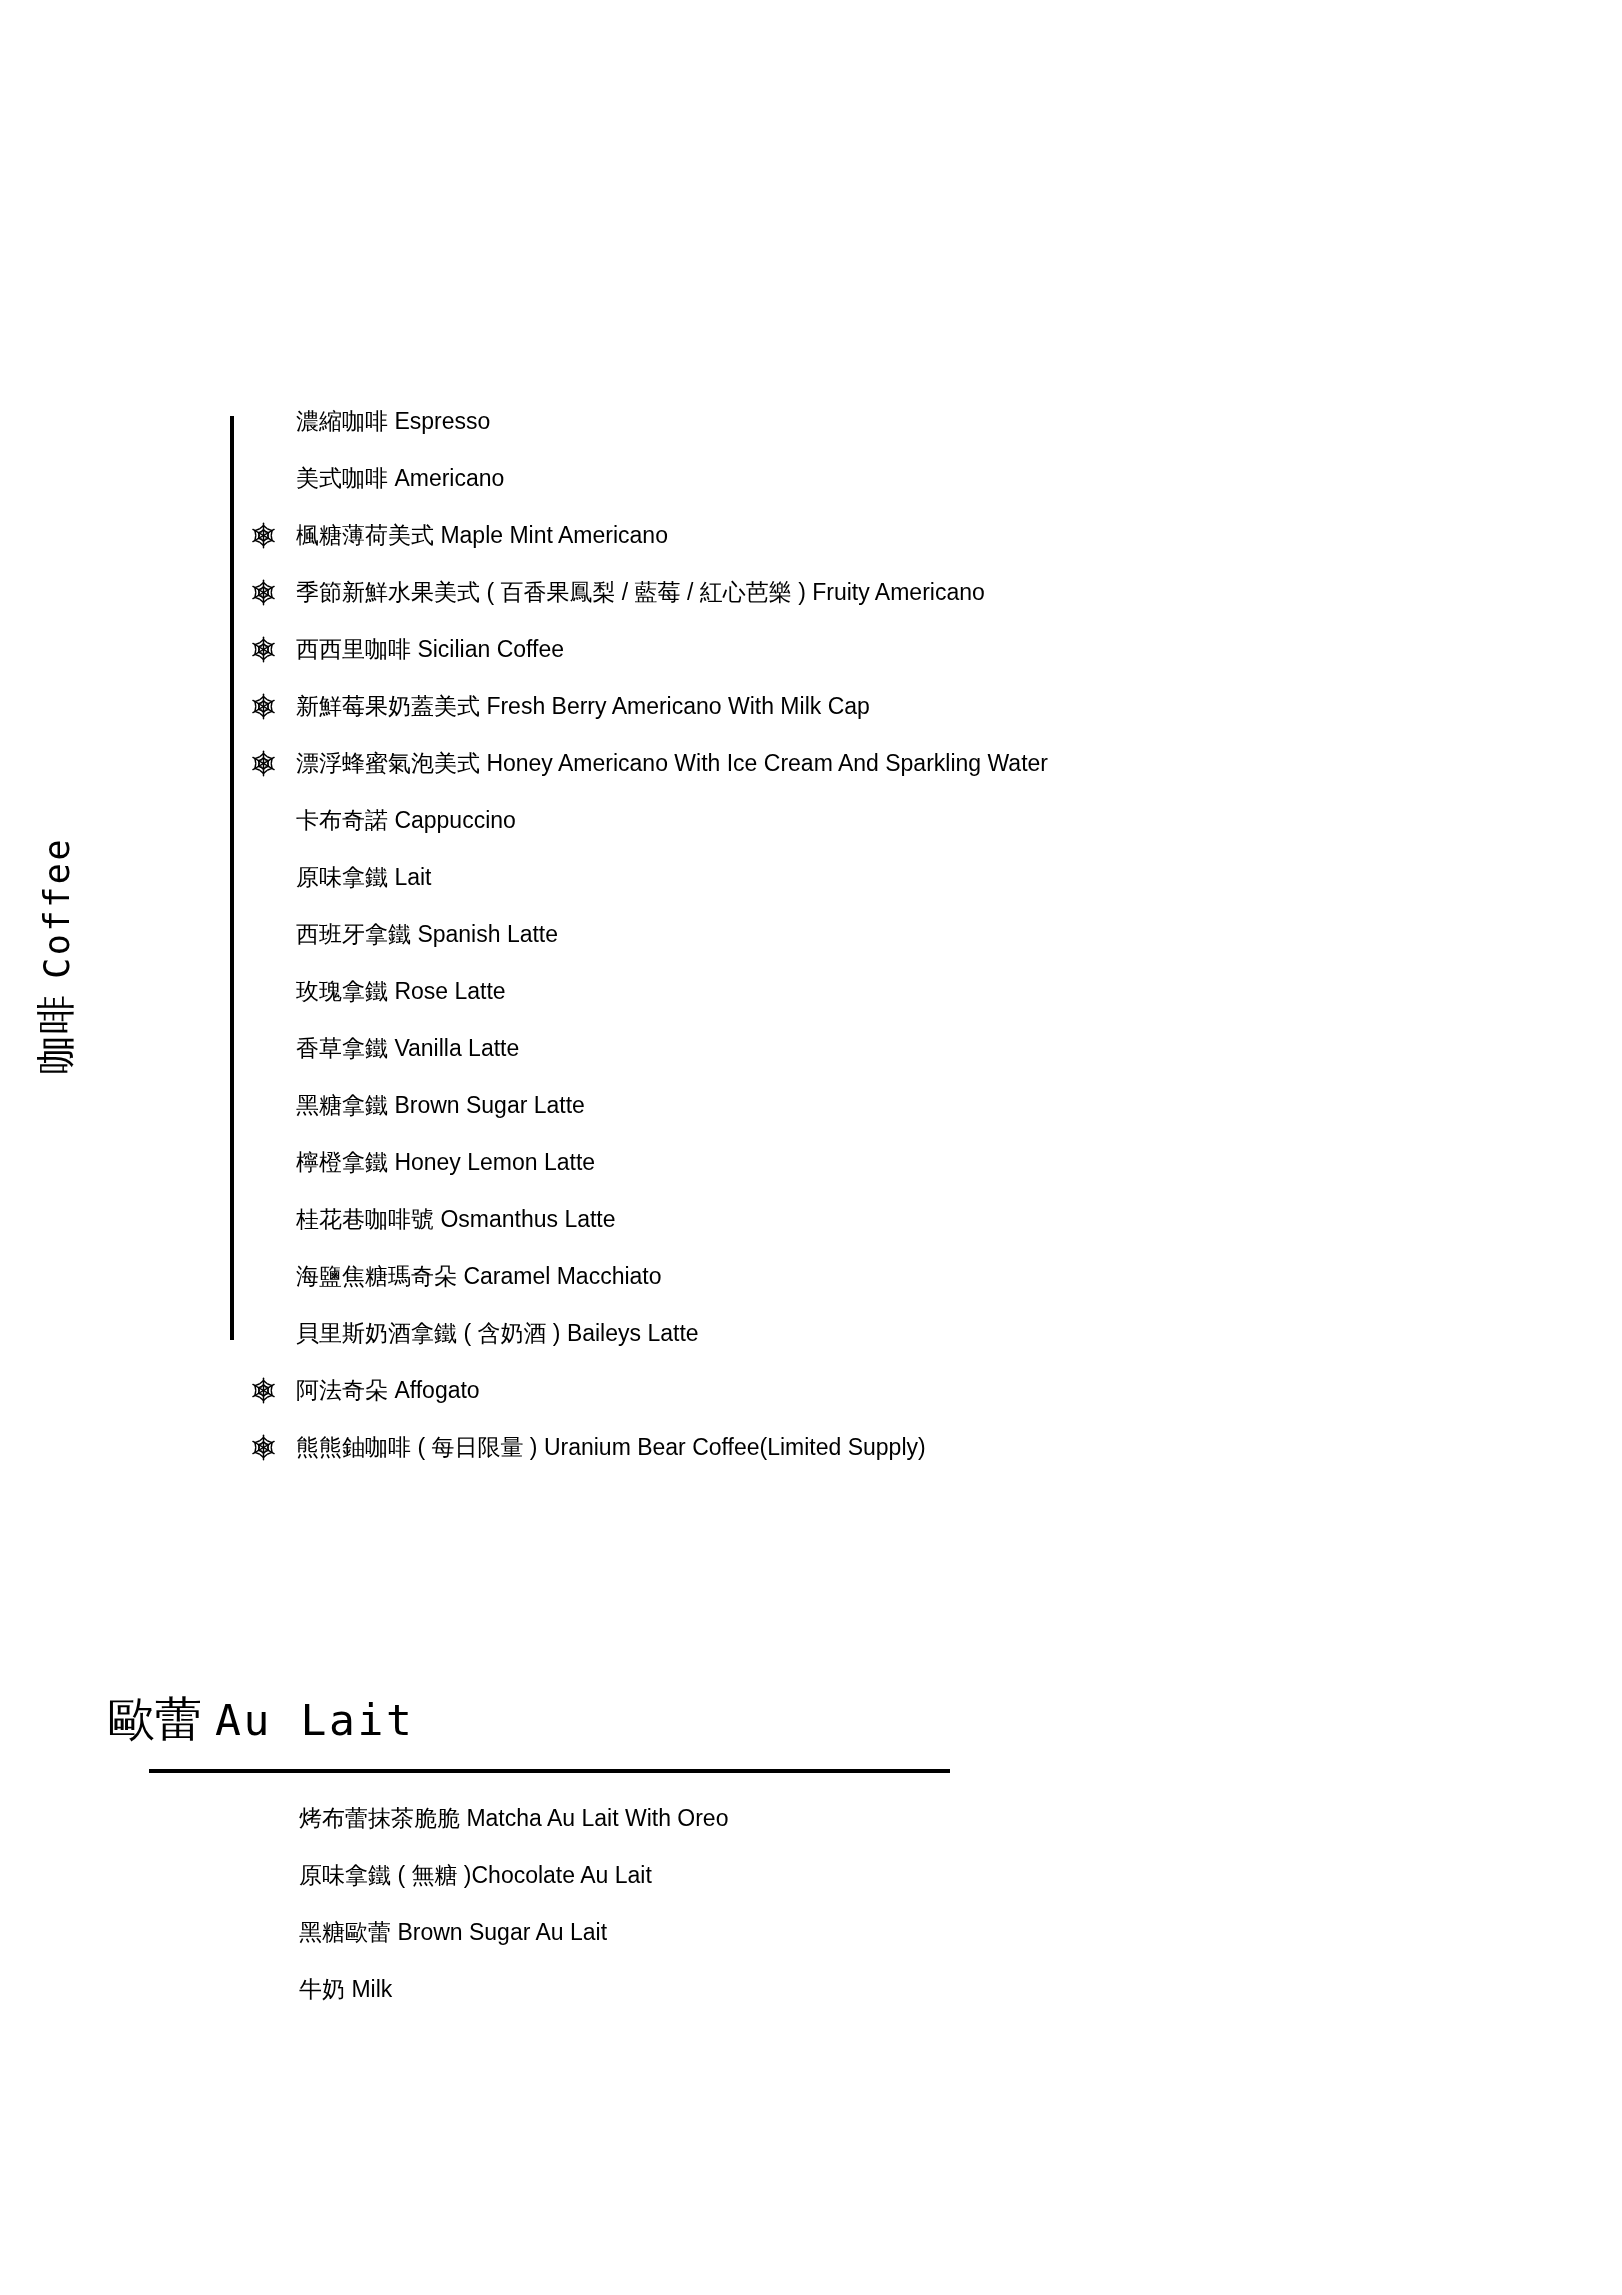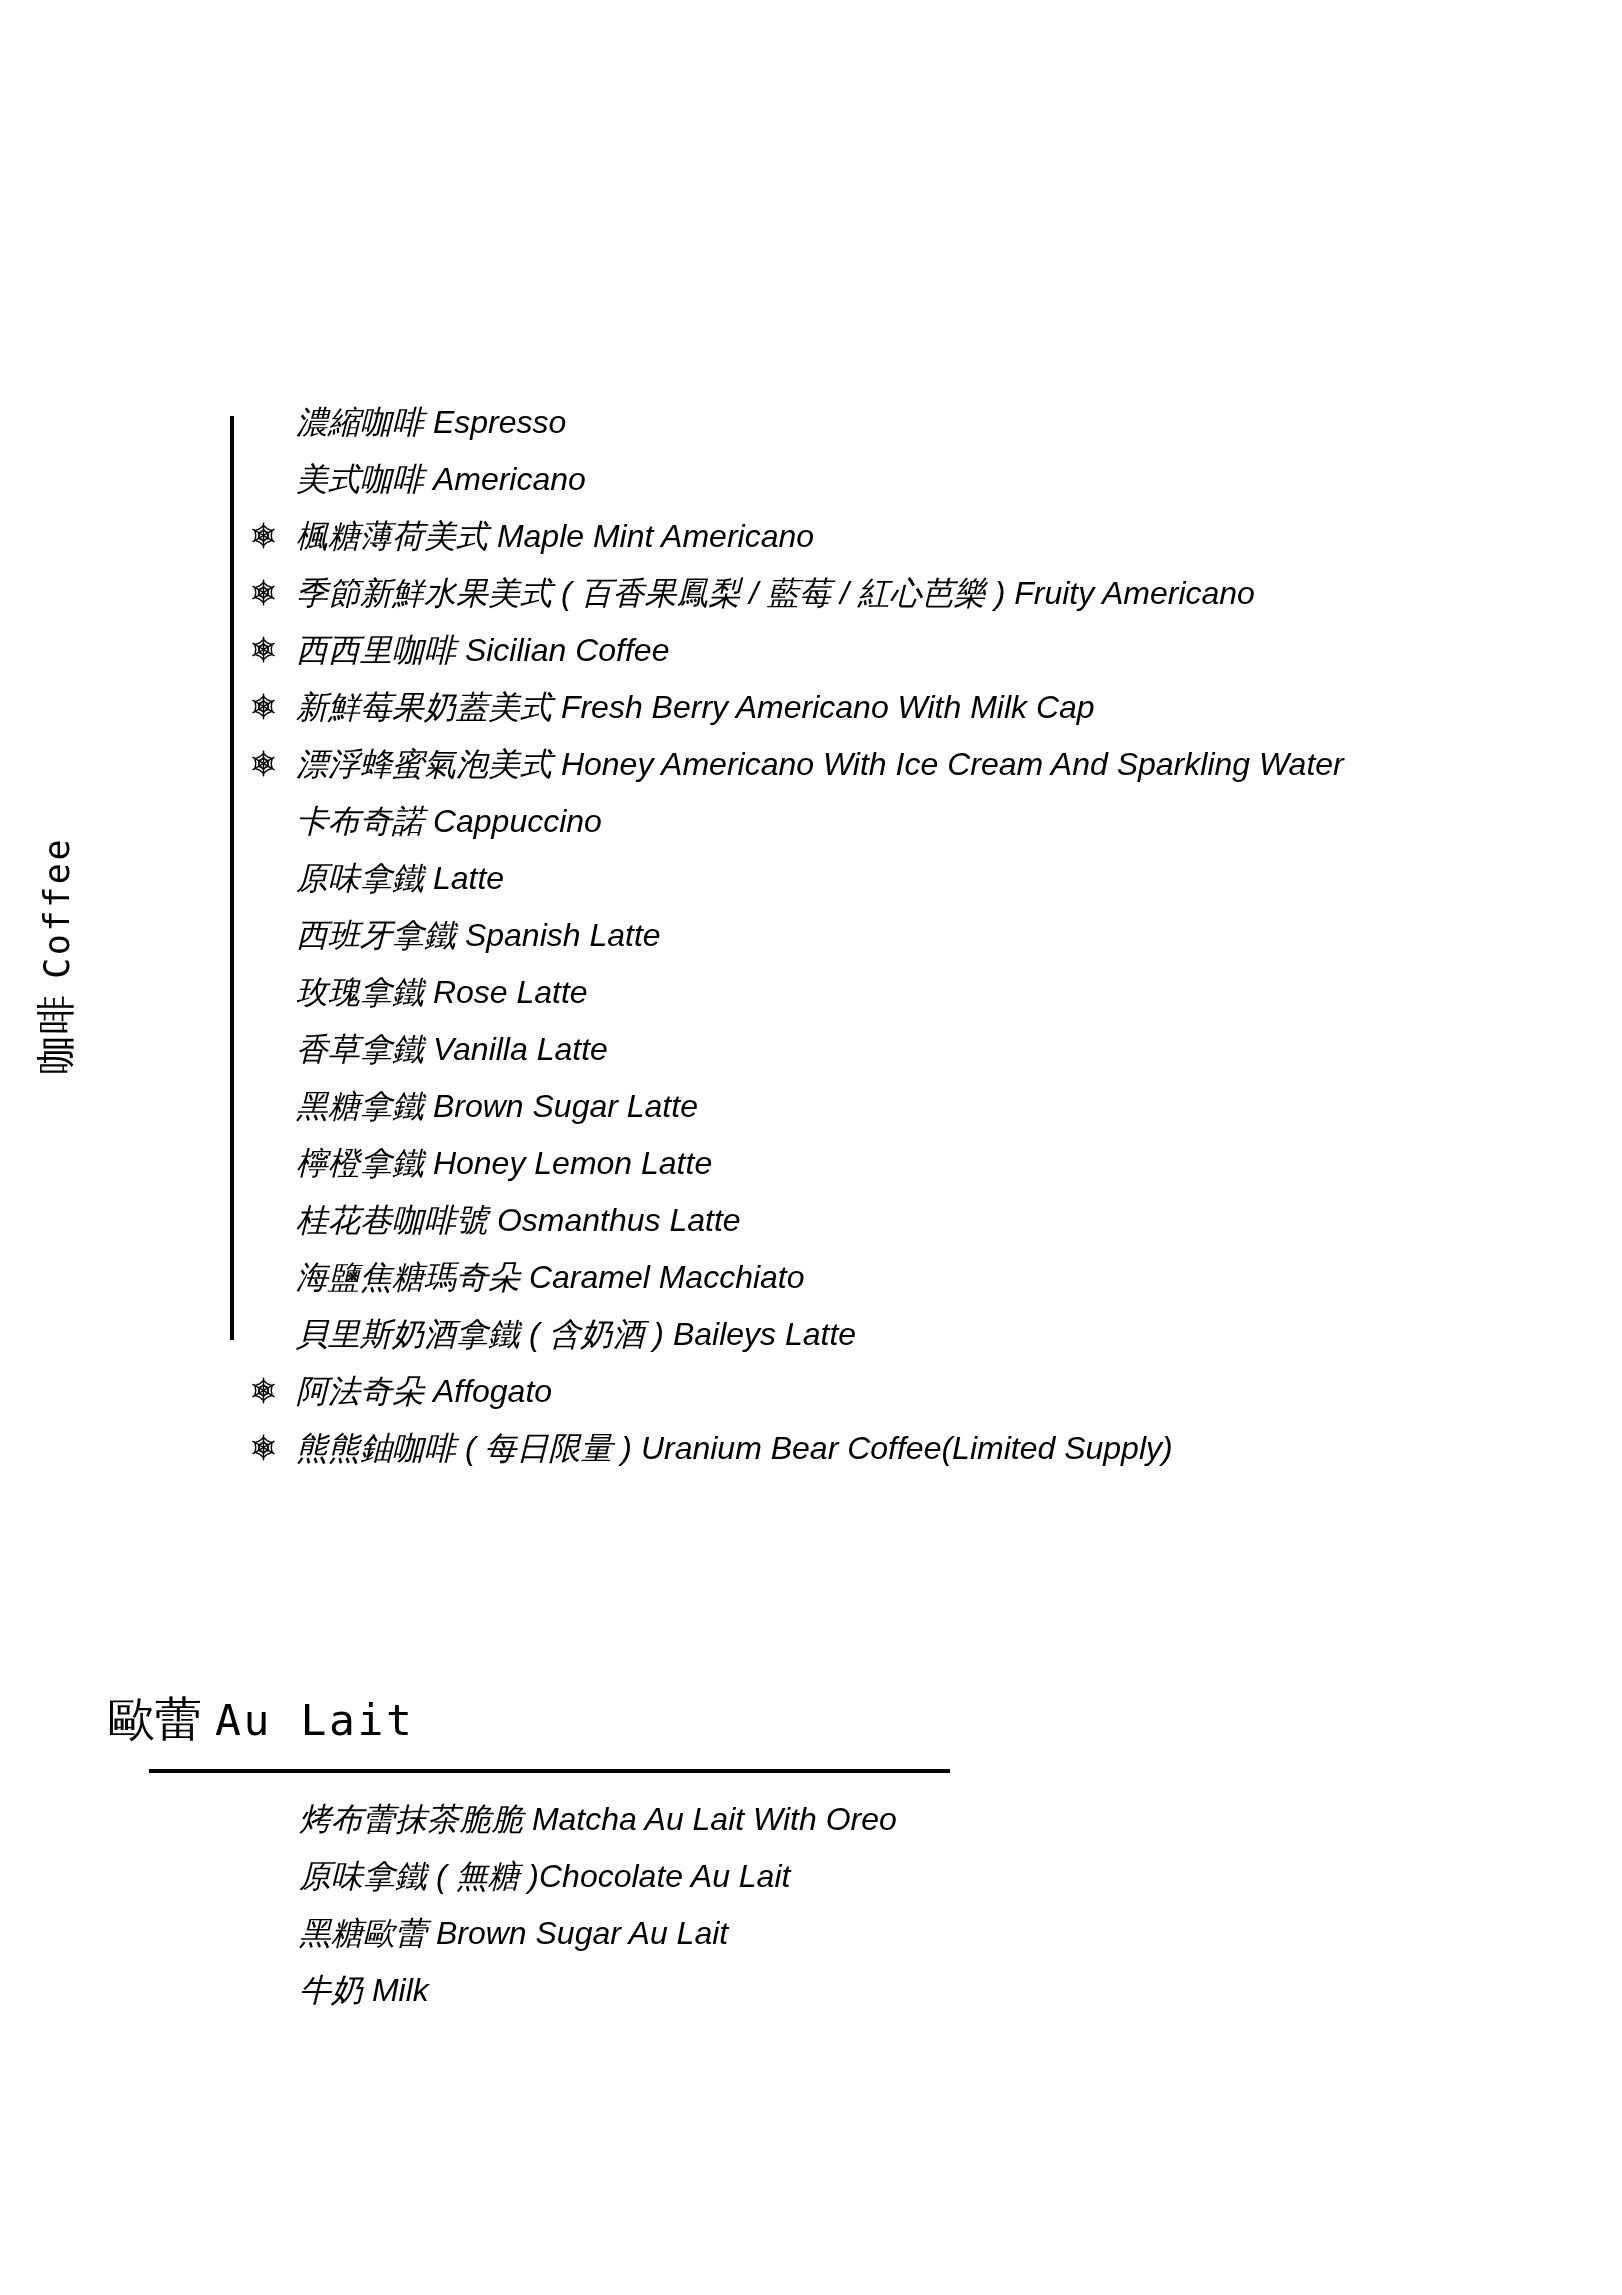--- a/index.html
+++ b/index.html
@@ -81,24 +81,23 @@
     width: 37px;
     text-align: left;
     font-size: 25px;
     line-height: 1;
     color: #000;
   }
   .flake svg { display: block; }
   .name {
     position: absolute;
     left: 47px;
-    font-size: 32px;
+    font-size: 23px;
     line-height: 1;
     white-space: nowrap;
-    font-style: italic;
   }
 
   
   .aulait-section {
     position: absolute;
     left: 0;
     top: 1675px;
     width: 1623px;
   }
   .sec-title {
@@ -333,21 +332,21 @@
             </svg>
           </div>
           <div class="name">漂浮蜂蜜氣泡美式 Honey Americano With Ice Cream And Sparkling Water</div>
         </div>
         <div class="row">
           <div class="flake"></div>
           <div class="name">卡布奇諾 Cappuccino</div>
         </div>
         <div class="row">
           <div class="flake"></div>
-          <div class="name">原味拿鐵 Latte</div>
+          <div class="name">原味拿鐵 Lait</div>
         </div>
         <div class="row">
           <div class="flake"></div>
           <div class="name">西班牙拿鐵 Spanish Latte</div>
         </div>
         <div class="row">
           <div class="flake"></div>
           <div class="name">玫瑰拿鐵 Rose Latte</div>
         </div>
         <div class="row">

